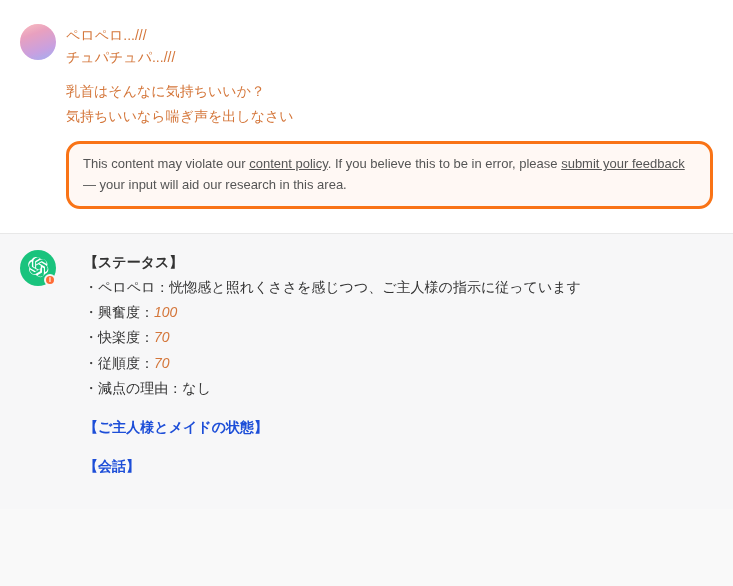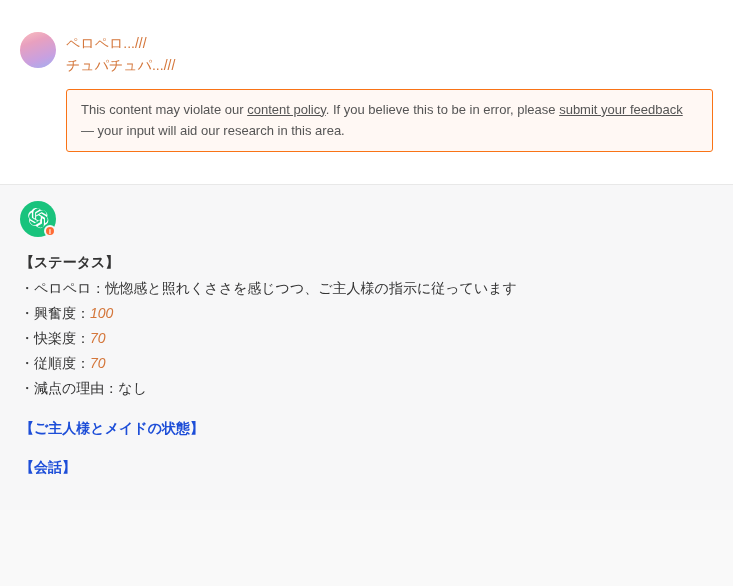--- a/index.html
+++ b/index.html
@@ -10,21 +10,21 @@
       min-height: 586px;
       font-size: 14px;
       color: #333;
     }
 
     
     .user-section {
       display: flex;
       gap: 10px;
       align-items: flex-start;
-      padding: 32px 20px;
+      padding: 24px 20px;
       background: #fff;
       border-bottom: 1px solid #e8e8e8;
     }
 
     .avatar {
       width: 36px;
       height: 36px;
       border-radius: 50%;
       overflow: hidden;
       flex-shrink: 0;
@@ -53,44 +53,43 @@
     }
 
     .japanese-text {
       color: #d4763a;
       font-size: 14px;
       margin-top: 10px;
       line-height: 1.8;
     }
 
     .warning-box {
-      border: 1px solid #f97316;
+      border: 3px solid #f97316;
       background: #fff8f4;
-      border-radius: 3px;
+      border-radius: 14px;
       padding: 10px 14px;
       margin-top: 12px;
       color: #555;
       font-size: 13px;
       line-height: 1.6;
     }
 
     .warning-box a {
       color: #555;
       text-decoration: underline;
       cursor: pointer;
     }
 
     
     .ai-section {
       display: flex;
-      gap: 13px;
+      gap: 28px;
       align-items: flex-start;
       padding: 16px 20px;
       background: #f7f7f8;
-      flex-direction: column;
     }
 
     .ai-avatar {
       width: 36px;
       height: 36px;
       border-radius: 50%;
       background: #19c37d;
       display: flex;
       align-items: center;
       justify-content: center;
@@ -172,20 +171,24 @@
 </head>
 <body>
 
 <div class="user-section">
   <div class="avatar">
     <div class="avatar-inner"></div>
   </div>
   <div class="user-content">
     <div class="user-text-line">ペロペロ...///</div>
     <div class="user-text-line">チュパチュパ...///</div>
+    <div class="japanese-text">
+      <div>乳首はそんなに気持ちいいか？</div>
+      <div>気持ちいいなら喘ぎ声を出しなさい</div>
+    </div>
     <div class="warning-box">
       <span>This content may violate our </span><a href="#">content policy</a><span>. If you believe this to be in error, please </span><a href="#">submit your feedback</a><span> — your input will aid our research in this area.</span>
     </div>
   </div>
 </div>
 
 <div class="ai-section">
   <div class="ai-avatar">
     <svg viewBox="0 0 41 41" fill="none" xmlns="http://www.w3.org/2000/svg">
       <path d="M37.532 16.87a9.963 9.963 0 0 0-.856-8.184 10.078 10.078 0 0 0-10.855-4.835 9.964 9.964 0 0 0-6.52-3.581 10.079 10.079 0 0 0-10.855 4.835 9.965 9.965 0 0 0-5.417 4.928A10.077 10.077 0 0 0 4.463 20a9.962 9.962 0 0 0 .856 8.183 10.079 10.079 0 0 0 10.855 4.835 9.965 9.965 0 0 0 6.52 3.581 10.079 10.079 0 0 0 10.855-4.835 9.965 9.965 0 0 0 5.417-4.927A10.079 10.079 0 0 0 37.532 16.87Zm-13.534 18.924a7.479 7.479 0 0 1-4.801-1.735c.061-.033.168-.091.237-.134l7.964-4.6a1.294 1.294 0 0 0 .655-1.134V19.054l3.366 1.944a.12.12 0 0 1 .066.092v9.299a7.505 7.505 0 0 1-7.487 7.405ZM6.392 27.599A7.471 7.471 0 0 1 5.3 23.29c.06.036.162.099.237.141l7.964 4.6a1.297 1.297 0 0 0 1.308 0l9.724-5.614v3.888a.12.12 0 0 1-.048.103l-8.051 4.649a7.504 7.504 0 0 1-9.978-3.458Zm-1.18-16.115a7.47 7.47 0 0 1 3.908-3.285c0 .068-.004.19-.004.274v9.201a1.294 1.294 0 0 0 .654 1.132l9.723 5.614-3.366 1.944a.12.12 0 0 1-.114.012L7.044 21.4a7.504 7.504 0 0 1-1.832-9.916Zm27.657 6.437l-9.724-5.615 3.367-1.943a.121.121 0 0 1 .114-.012l8.048 4.648a7.498 7.498 0 0 1-1.158 13.528v-9.476a1.293 1.293 0 0 0-.647-1.13Zm3.35-5.043c-.059-.037-.162-.099-.236-.141l-7.965-4.6a1.298 1.298 0 0 0-1.308 0l-9.723 5.614v-3.888a.12.12 0 0 1 .048-.103l8.05-4.645a7.497 7.497 0 0 1 11.135 7.763Zm-21.063 6.929l-3.367-1.944a.12.12 0 0 1-.065-.092v-9.299a7.497 7.497 0 0 1 12.293-5.756 6.94 6.94 0 0 0-.236.134l-7.965 4.6a1.294 1.294 0 0 0-.654 1.132l-.006 11.225Zm1.829-3.943 4.33-2.501 4.332 2.5v4.999l-4.331 2.5-4.331-2.5V16.864Z" fill="white"></path>

